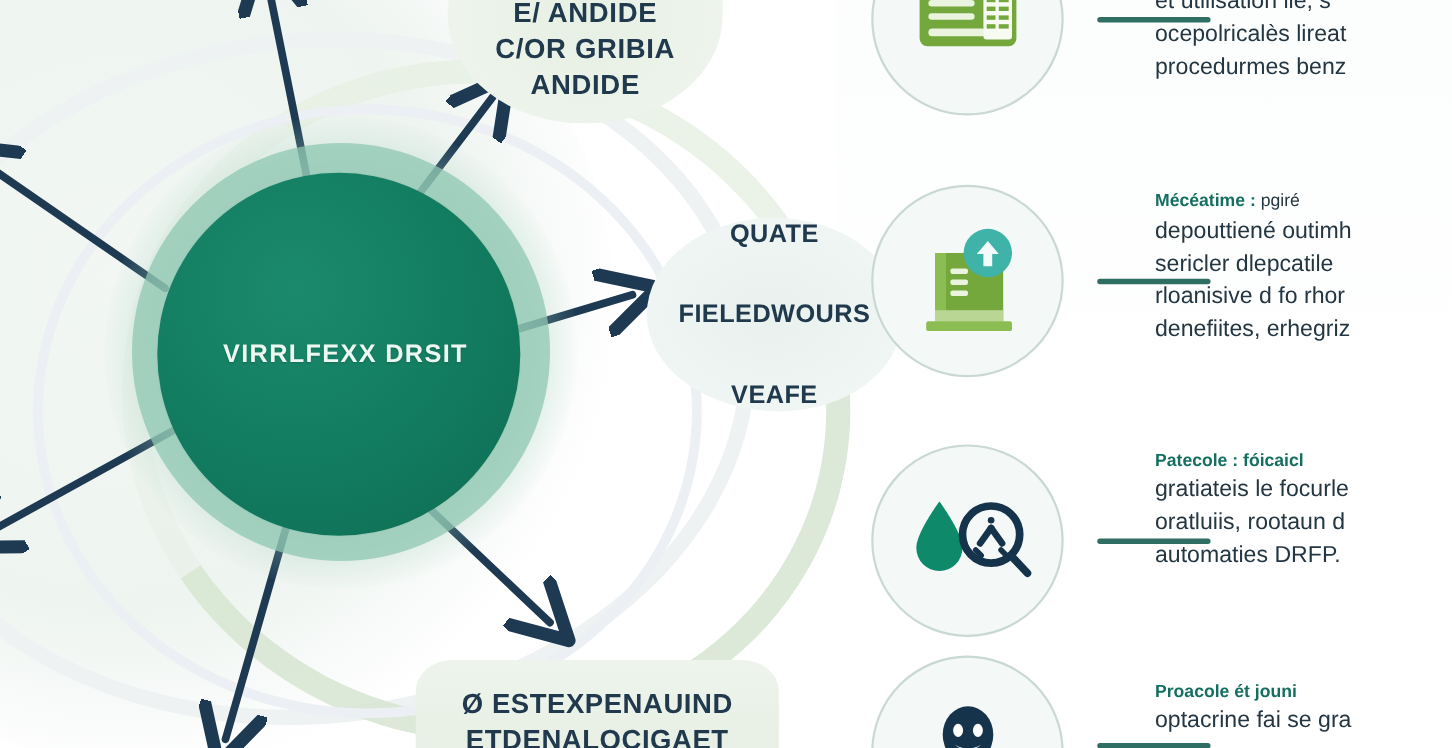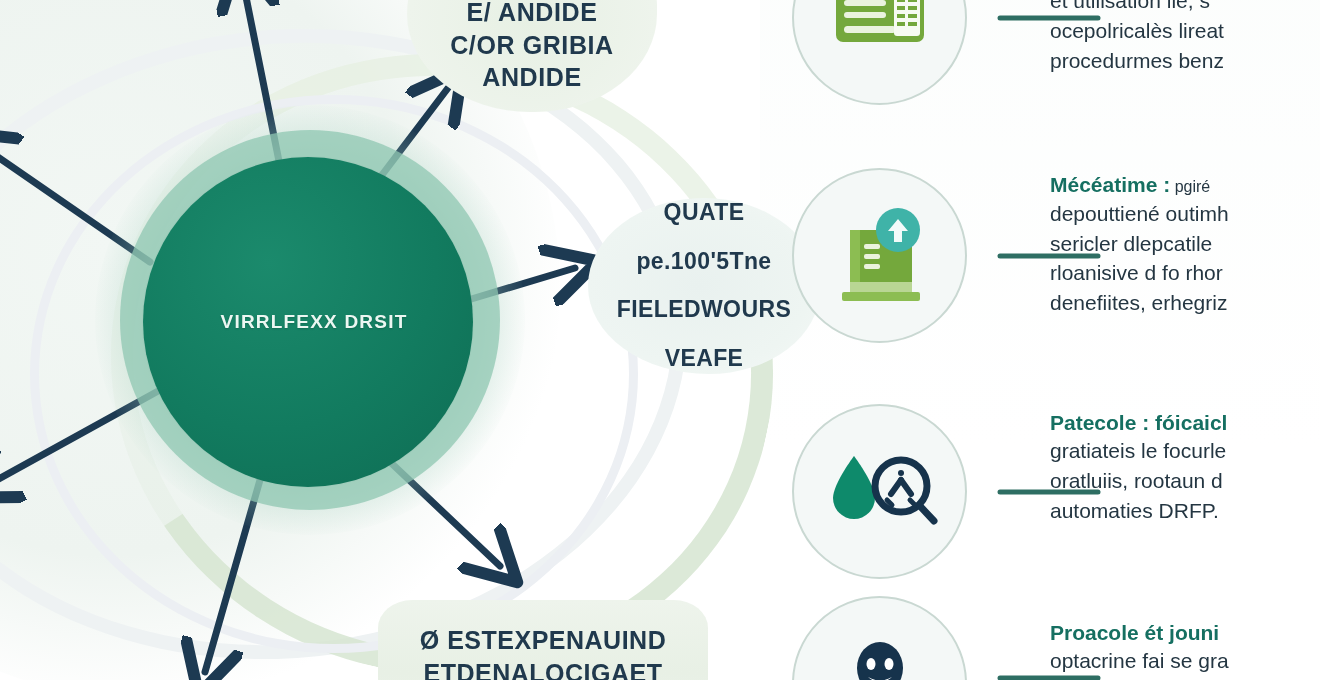--- a/index.html
+++ b/index.html
@@ -57,21 +57,21 @@
   }
   #hub{
     position:absolute;left:143px;top:157px;width:330px;height:330px;
     border-radius:50%;
     background:radial-gradient(circle at 38% 32%, #1b8a6c 0%, #127b5f 55%, #0e6c53 100%);
     display:flex;flex-direction:column;align-items:center;justify-content:center;
     box-shadow:0 0 0 1px rgba(0,0,0,0.02);
   }
   #hub .hub-line{
     color:#ecf7f2;font-weight:bold;letter-spacing:1.2px;
-    font-size:19px;line-height:1.35;text-align:left;
+    font-size:23px;line-height:1.35;text-align:left;
     text-shadow:0 1px 2px rgba(0,0,0,0.18);
     margin-left:12px;
   }
 
   
   .node{
     position:absolute;
     background:#e9f1e7;
     display:flex;flex-direction:column;align-items:center;justify-content:space-between;
     text-align:center;
@@ -105,21 +105,21 @@
   #panel{position:absolute;left:772px;top:0;width:500px;height:680px;}
   .panel-item{position:absolute;left:0;width:500px;display:flex;align-items:flex-start;}
   .icon-circle{
     position:absolute;left:20px;width:175px;height:175px;border-radius:50%;
     background:#f4f8f7;border:2px solid #c9d8d2;
     display:flex;align-items:center;justify-content:center;
     box-sizing:border-box;
   }
   .item-text{position:absolute;left:278px;width:232px;color:#1f2f38;}
   .item-heading{
-    color:#156f61;font-weight:bold;font-size:21px;line-height:1.25;
+    color:#156f61;font-weight:bold;font-size:16px;line-height:1.25;
     display:inline;
   }
   .item-body{
     color:#243642;font-size:16px;line-height:1.42;font-weight:normal;
     display:inline;
   }
   .body-block{font-size:21px;line-height:1.42;color:#243642;}
 </style>
 </head>
 <body>
@@ -162,21 +162,20 @@
 </div>
 
 <div class="node" id="node-top">
   <div class="n-line">E/ ANDIDE</div>
   <div class="n-line">C/OR GRIBIA</div>
   <div class="n-line">ANDIDE</div>
 </div>
 
 <div class="node" id="node-right">
   <div class="n-line">QUATE</div>
-  <div class="n-line">pe.100'5Tne</div>
   <div class="n-line">FIELEDWOURS</div>
   <div class="n-line">VEAFE</div>
 </div>
 
 <div class="node" id="node-bottom">
   <div class="n-line">Ø ESTEXPENAUIND</div>
   <div class="n-line">ETDENALOCIGAET</div>
 </div>
 
 <div id="panel">

